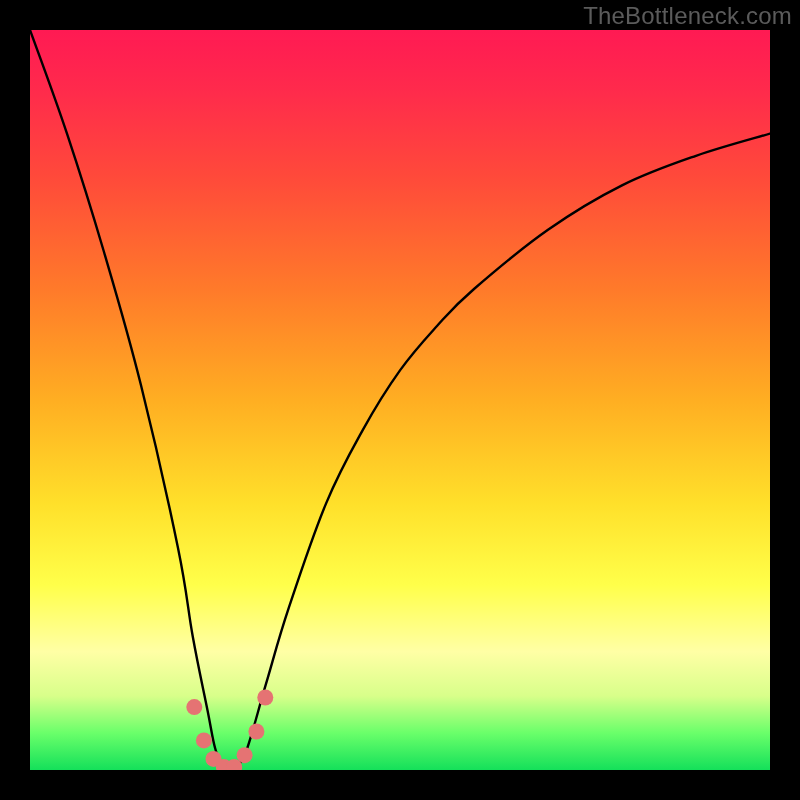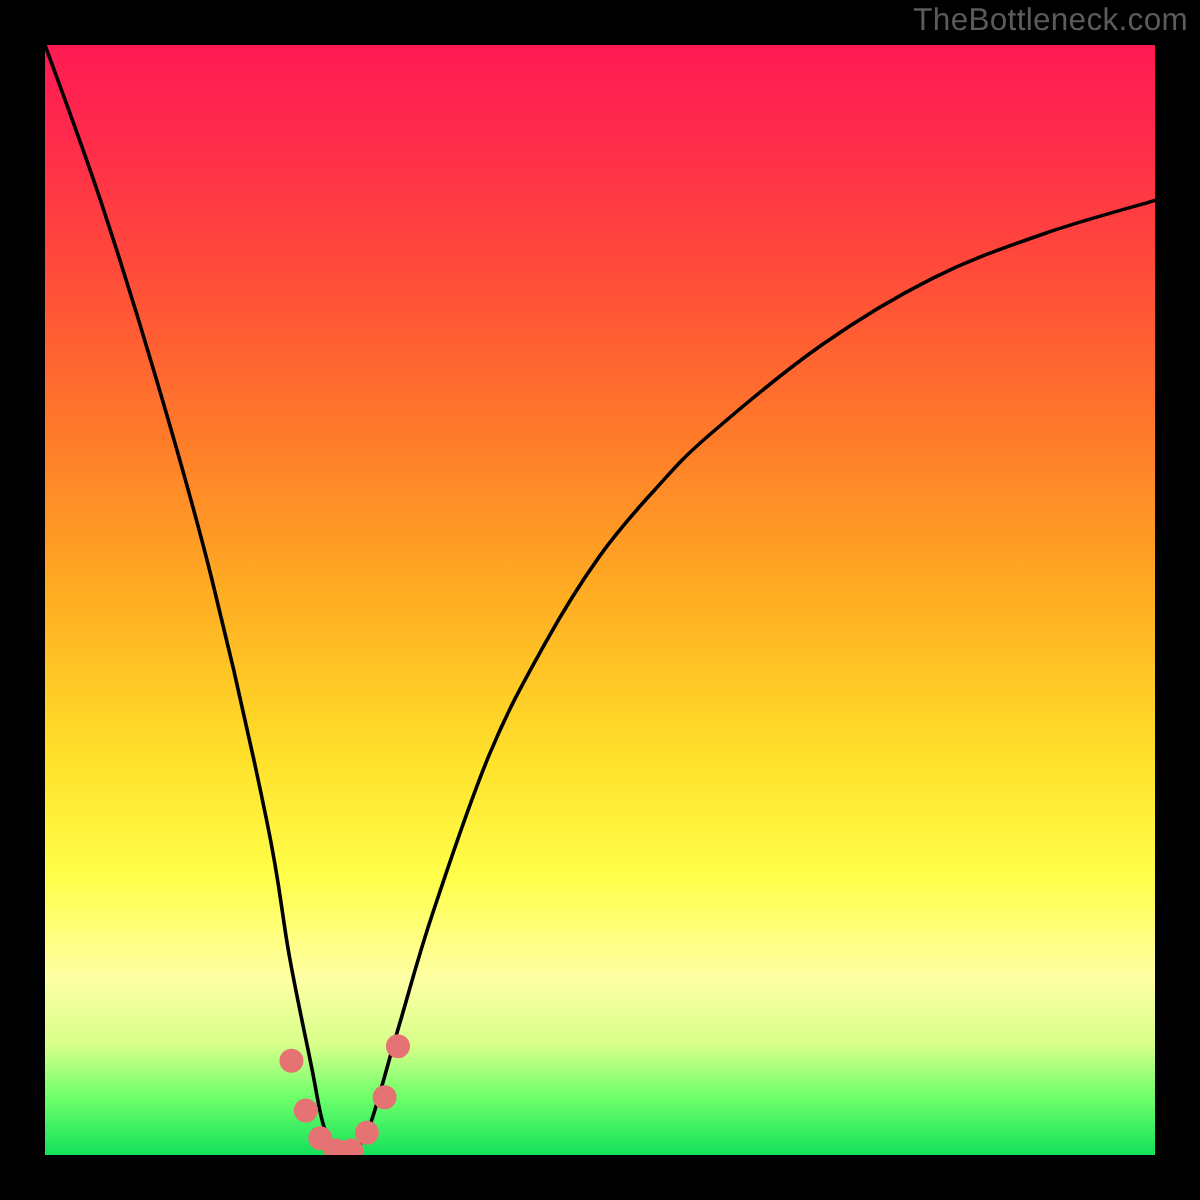--- a/index.html
+++ b/index.html
@@ -35,21 +35,21 @@
       #d8ff8a 90%,
       #6aff6a 95%,
       #14e05a 100%
     );
   }
   .watermark {
     position: absolute;
     top: 2px;
     right: 8px;
     color: #5b5b5b;
-    font-size: 21px;
+    font-size: 24px;
     letter-spacing: 0.2px;
     font-weight: 500;
     z-index: 3;
     user-select: none;
   }
   svg.curves {
     position: absolute;
     inset: 0;
     z-index: 2;
   }

